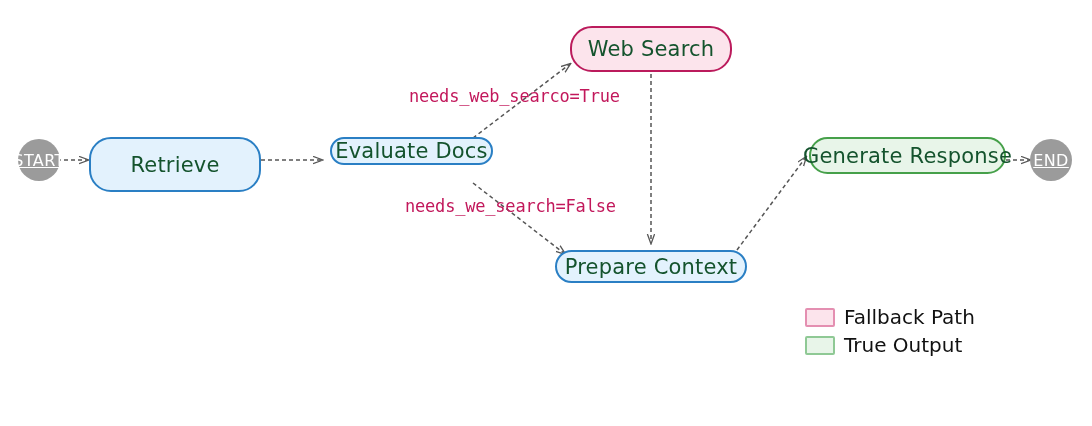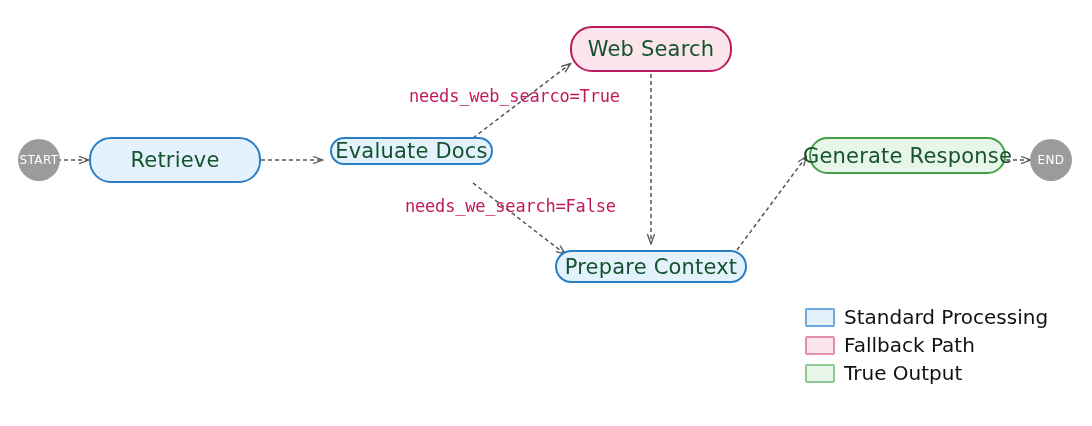--- a/index.html
+++ b/index.html
@@ -54,23 +54,24 @@
 
   .terminal {
     position: absolute;
     box-sizing: border-box;
     border-radius: 50%;
     background: #9b9b9b;
     display: flex;
     align-items: center;
     justify-content: center;
     color: #ffffff;
-    font-size: 12px;
+    font-size: 16px;
     letter-spacing: .4px;
     z-index: 2;
+    text-decoration: underline;
   }
 
   
   .edge-label {
     position: absolute;
     color: #c2185b;
     font-family: "DejaVu Sans Mono", monospace;
     font-size: 17px;
     letter-spacing: -.2px;
     white-space: nowrap;
@@ -135,21 +136,21 @@
   </svg>
 
   <div class="terminal" style="left:18px; top:139px; width:42px; height:42px;">
     <span>START</span>
   </div>
 
   <div class="terminal" style="left:1030px; top:139px; width:42px; height:42px;">
     <span>END</span>
   </div>
 
-  <div class="node blue" style="left:89px; top:137px; width:172px; height:46px;text-align:right;">
+  <div class="node blue" style="left:89px; top:137px; width:172px; height:55px;text-align:right;">
     <span>Retrieve</span>
   </div>
 
   <div class="node blue" style="left:330px; top:137px; width:163px; height:28px;">
     <span>Evaluate Docs</span>
   </div>
 
   <div class="node pink" style="left:570px; top:26px; width:162px; height:46px;">
     <span>Web Search</span>
   </div>
@@ -161,24 +162,20 @@
   <div class="node green" style="left:809px; top:137px; width:197px; height:37px;">
     <span>Generate Response</span>
   </div>
 
   <div class="edge-label" style="left:409px; top:86px;">needs_web_searco=True</div>
 
   <div class="edge-label" style="left:405px; top:196px;">needs_we_search=False</div>
 
   <div id="legend">
     <div class="legend-row">
-      <span class="legend-swatch blue"></span>
-      <span class="legend-label">Standard Processing</span>
-    </div>
-    <div class="legend-row">
       <span class="legend-swatch pink"></span>
       <span class="legend-label">Fallback Path</span>
     </div>
     <div class="legend-row">
       <span class="legend-swatch green"></span>
       <span class="legend-label">True Output</span>
     </div>
   </div>
 
 </div>

